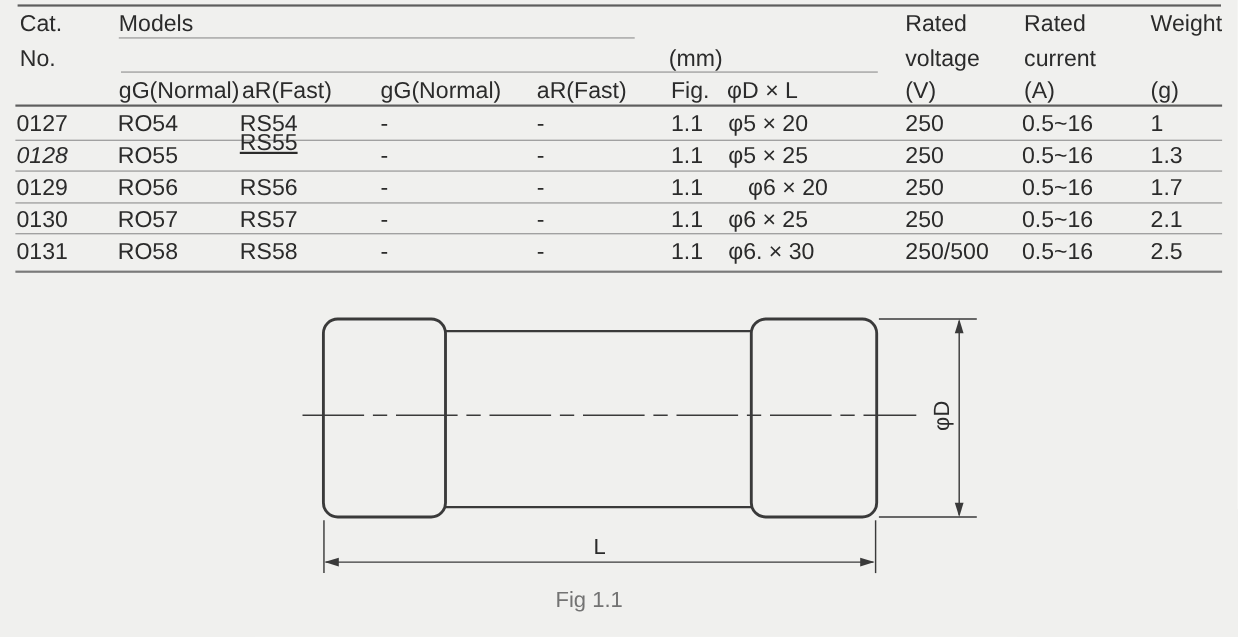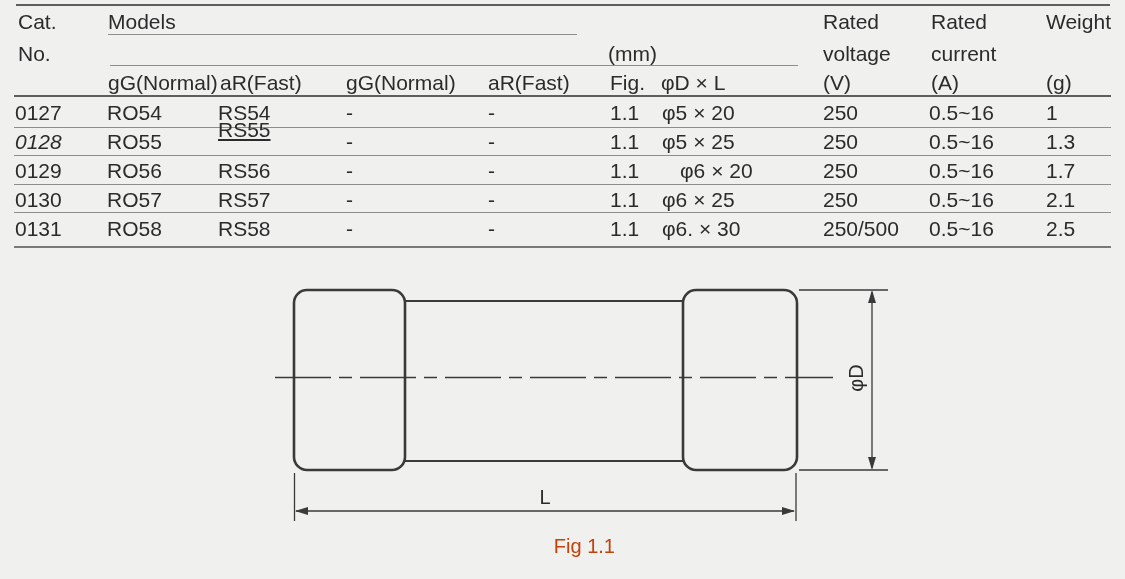--- a/index.html
+++ b/index.html
@@ -22,23 +22,23 @@
     position:absolute;
     background:#8e8e8e;
     height:1px;
   }
   .rule.dark{background:#5e5e5e;height:2px;}
   .rule.semi{background:#7a7a7a;height:2px;}
   svg.diagram{position:absolute;left:0;top:0;}
   .caption{
     position:absolute;
     left:505px;top:534px;width:110px;
-    text-align:right;
+    text-align:left;
     font-size:20px;line-height:24px;
-    color:#c2410c;
+    color:#737373;
   }
 </style>
 </head>
 <body>
 
 <div class="page">
 
   <div class="rule dark" style="left:16px;top:4px;width:1094px;"></div>
   <div class="rule" style="left:108px;top:34px;width:469px;"></div>
   <div class="rule" style="left:110px;top:65px;width:688px;"></div>

